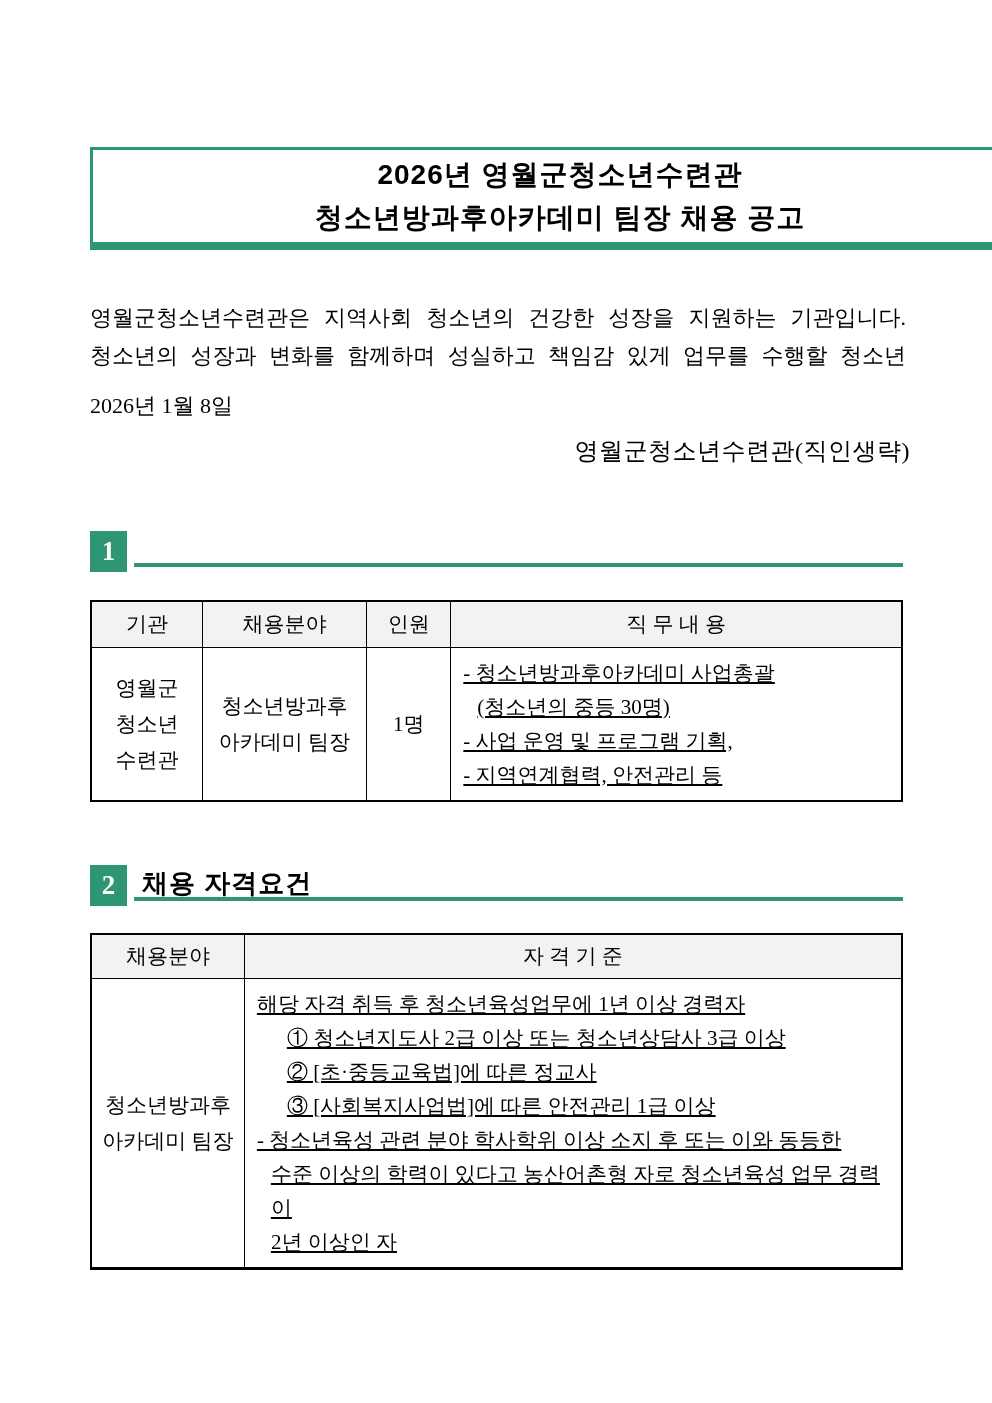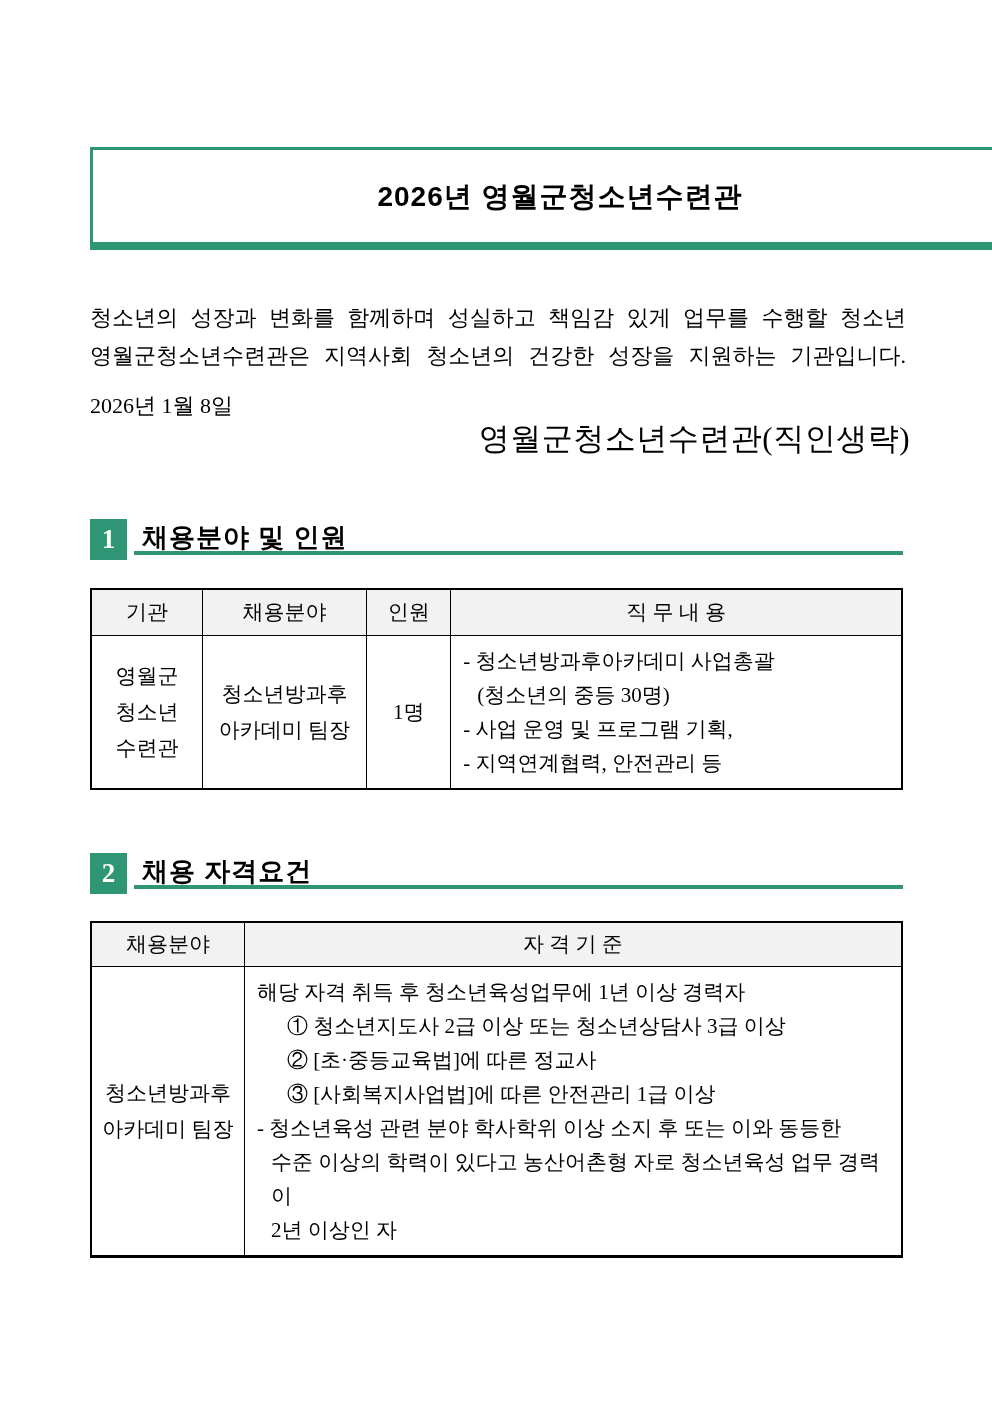--- a/index.html
+++ b/index.html
@@ -38,22 +38,22 @@
     font-size:22px;line-height:38px;white-space:pre-wrap;
   }
   .intro-line.just{text-align:justify;text-align-last:justify;}
 
   
   .date-line{
     margin-top:16px;width:760px;text-align:left;
     font-size:22px;line-height:30px;
   }
   .signature{
-    width:820px;text-align:right;
-    font-size:31px;line-height:36px;letter-spacing:0.5px;
+    margin-top:12px;width:820px;text-align:right;
+    font-size:24px;line-height:36px;letter-spacing:0.5px;
   }
 
   
   .section-heading{position:relative;width:813px;height:41px;}
   .sec1{margin-top:62px;}
   .sec2{margin-top:63px;}
   .sec-num{
     position:absolute;left:0;top:0;
     width:37px;height:41px;background:var(--green);
     color:#FFFFF6;font-family:"Liberation Serif","DejaVu Serif",serif;
@@ -84,46 +84,46 @@
     background:var(--header-bg);
     font-weight:normal;font-size:21px;
     text-align:center;white-space:pre;
   }
   .table1 thead tr{height:46px;padding-left:25px;}
   .table1 tbody tr{height:149px;}
   .table2 thead tr{height:45px;}
   .table2 tbody tr{height:243px;}
   td.center{text-align:center;}
   .cell-line{line-height:36px;white-space:pre-wrap;}
-  .list-cell{padding:8px 10px 8px 12px;}
+  .list-cell{padding:8px 10px 8px 12px;text-decoration:underline;}
   .list-line{line-height:34px;white-space:pre-wrap;text-align:left;}
   .ind1{padding-left:14px;}
   .ind2{padding-left:30px;}
 </style>
 </head>
 <body>
 
 <div class="content">
 
   <div class="title-box">
     <div class="title-line">2026년 영월군청소년수련관</div>
+    <div class="title-line">청소년방과후아카데미 팀장 채용 공고</div>
   </div>
 
   <div class="intro">
+    <div class="intro-line just">영월군청소년수련관은 지역사회 청소년의 건강한 성장을 지원하는 기관입니다.</div>
     <div class="intro-line just">청소년의 성장과 변화를 함께하며 성실하고 책임감 있게 업무를 수행할 청소년</div>
-    <div class="intro-line just">영월군청소년수련관은 지역사회 청소년의 건강한 성장을 지원하는 기관입니다.</div>
   </div>
 
   <div class="date-line">2026년 1월 8일</div>
   <div class="signature">영월군청소년수련관(직인생략)</div>
 
   <div class="section-heading sec1">
     <div class="sec-num">1</div>
     <div class="sec-underline"></div>
-    <div class="sec-title">채용분야 및 인원</div>
   </div>
 
   <table class="table1">
     <colgroup>
       <col style="width:111px">
         <col style="width:164px">
         <col style="width:84px">
         <col style="width:450px">
     </colgroup>
     <thead>

